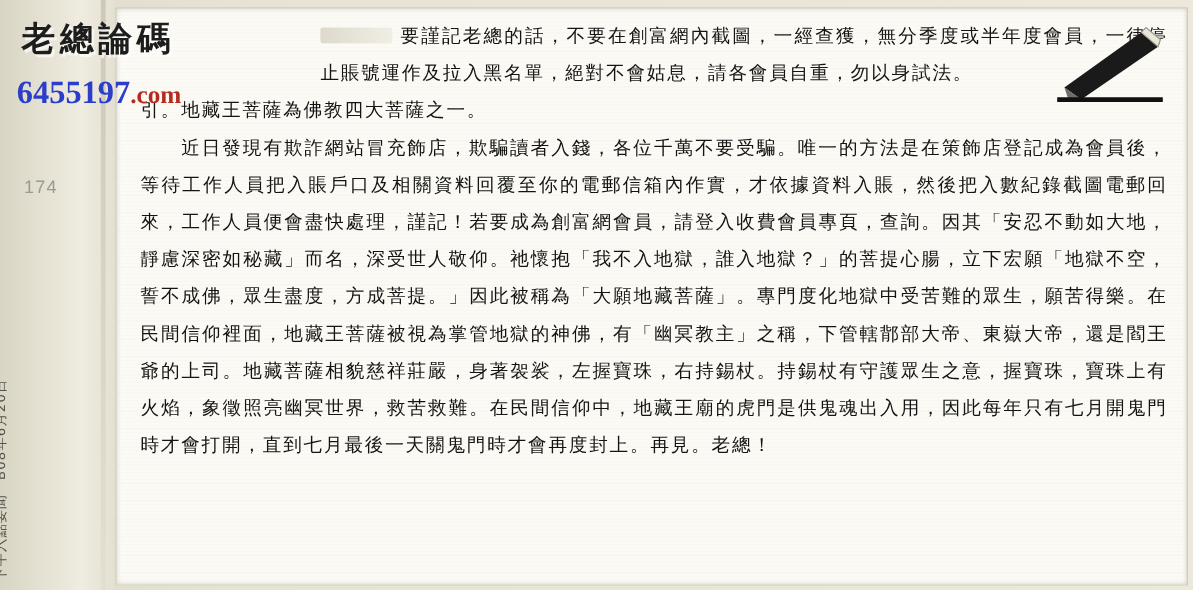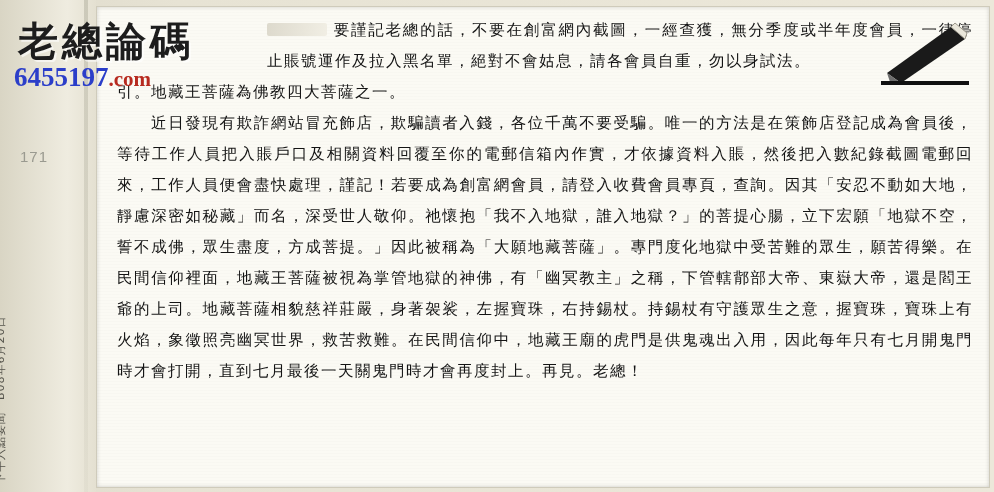--- a/index.html
+++ b/index.html
@@ -31,21 +31,21 @@
     position: absolute;
     left: 84px; top: 0; width: 4px; height: 492px;
     background: linear-gradient(180deg, rgba(120,120,100,.25), rgba(120,120,100,.05));
   }
   #logo-title {
     position: absolute;
     left: 18px; top: 14px;
     width: 300px;
     font-family: "DejaVu Serif", serif;
     font-weight: bold;
-    font-size: 40px;
+    font-size: 28px;
     letter-spacing: 4px;
     color: #1d1d1d;
     text-shadow: 2px 2px 0 rgba(255,255,255,.6);
     z-index: 6;
     white-space: nowrap;
   }
   #logo-url {
     position: absolute;
     left: 14px; top: 62px;
     font-family: "Liberation Serif", serif;
@@ -151,16 +151,16 @@
       <div class="p indent">
         <span>近日發現有欺詐網站冒充飾店，欺騙讀者入錢，各位千萬不要受騙。唯一的方法是在策飾店登記成為會員後，等待工作人員把入賬戶口及相關資料回覆至你的電郵信箱內作實，才依據資料入賬，然後把入數紀錄截圖電郵回來，工作人員便會盡快處理，謹記！若要成為創富網會員，請登入收費會員專頁，查詢。因其「安忍不動如大地，靜慮深密如秘藏」而名，深受世人敬仰。祂懷抱「我不入地獄，誰入地獄？」的菩提心腸，立下宏願「地獄不空，誓不成佛，眾生盡度，方成菩提。」因此被稱為「大願地藏菩薩」。專門度化地獄中受苦難的眾生，願苦得樂。在民間信仰裡面，地藏王菩薩被視為掌管地獄的神佛，有「幽冥教主」之稱，下管轄鄁部大帝、東嶽大帝，還是閻王爺的上司。地藏菩薩相貌慈祥莊嚴，身著袈裟，左握寶珠，右持錫杖。持錫杖有守護眾生之意，握寶珠，寶珠上有火焰，象徵照亮幽冥世界，救苦救難。在民間信仰中，地藏王廟的虎門是供鬼魂出入用，因此每年只有七月開鬼門時才會打開，直到七月最後一天關鬼門時才會再度封上。再見。老總！</span>
       </div>
     </div>
   </div>
 
   <div id="logo-title">老總論碼</div>
   <div id="logo-url">
     <span>6455197</span><span class="dotcom">.com</span>
   </div>
-  <div id="page-number">171</div>
+  <div id="page-number">174</div>
   <div id="side-caption">下午六點要聞　B08年6月20日</div>
 
 </div>
 
 </body></html>

